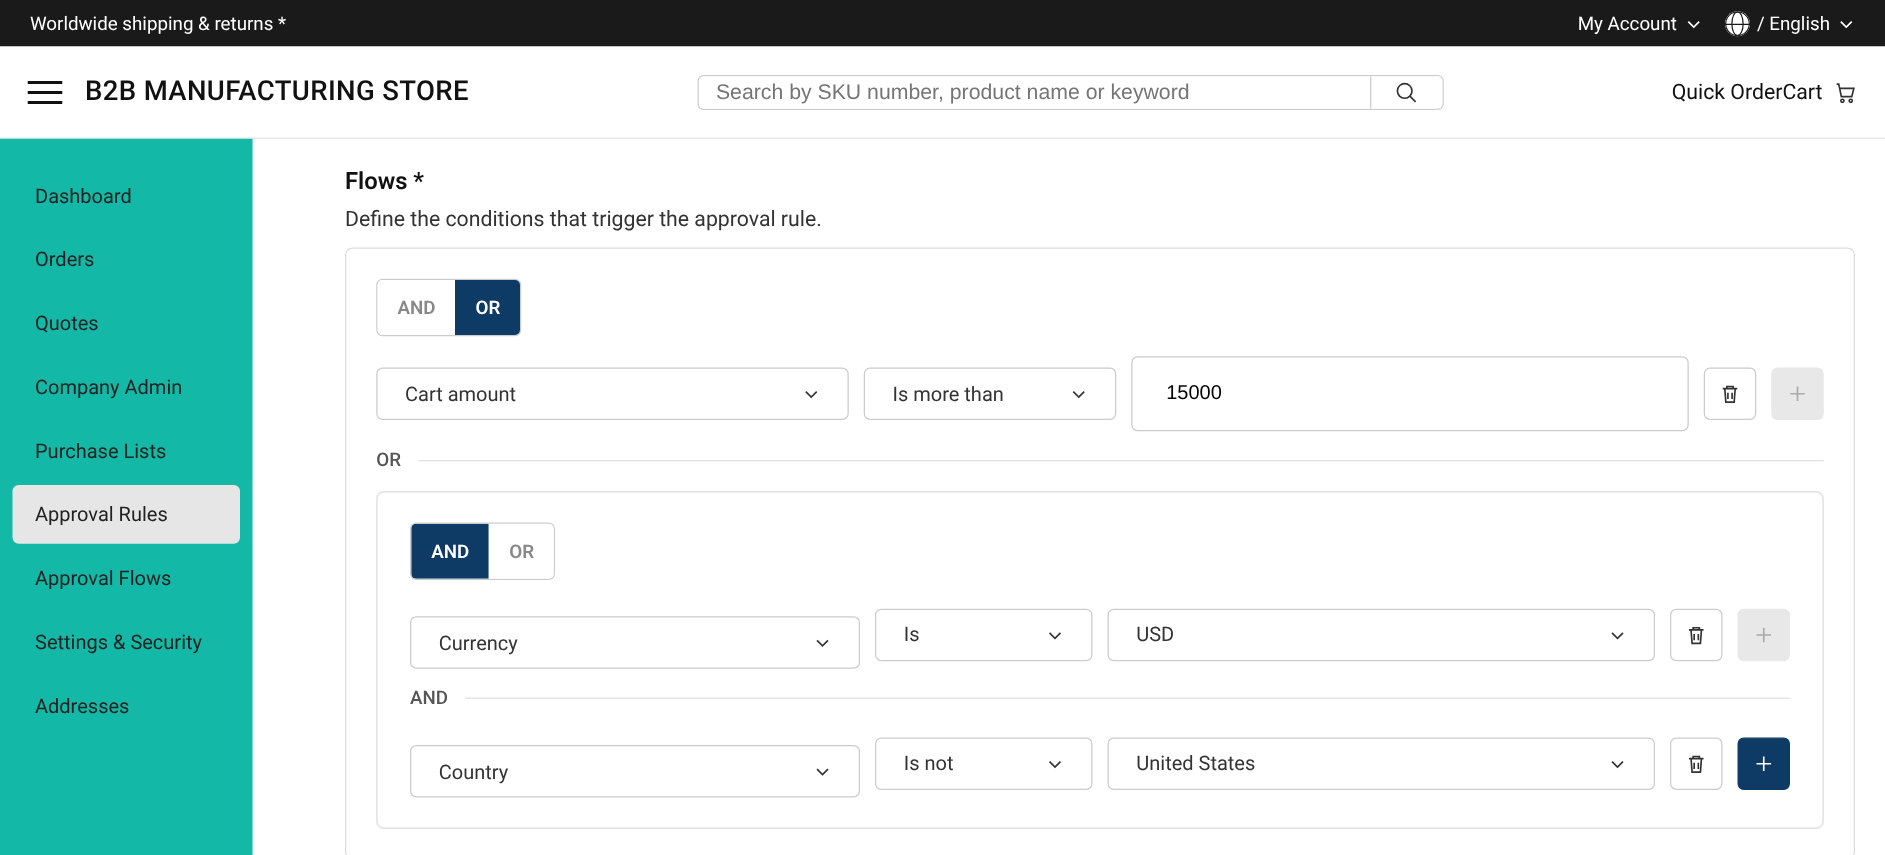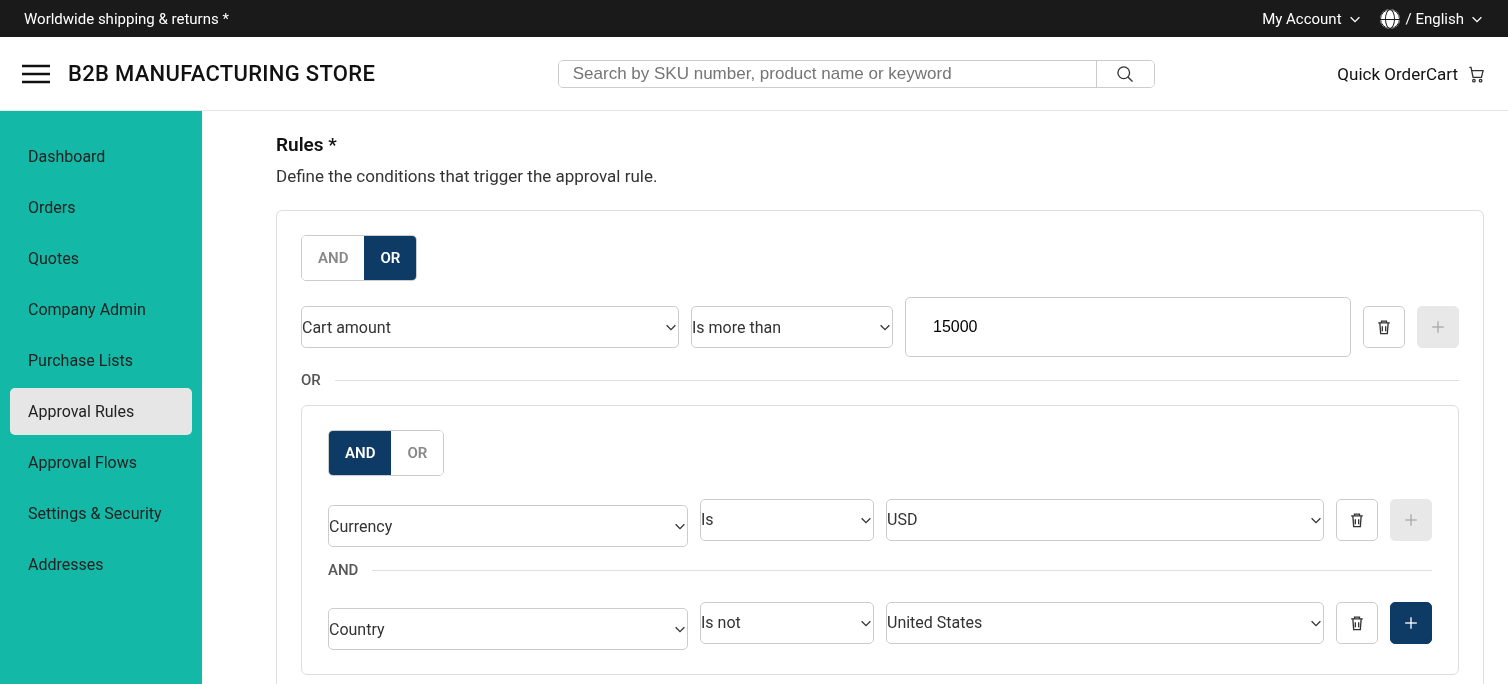--- a/index.html
+++ b/index.html
@@ -27,30 +27,30 @@
   .cart-link { display:flex; align-items:center; gap:8px; cursor:pointer;}
   
   
   .body { display:flex; }
   .sidebar { width: 202px; background:#14b8a6; padding: 22px 10px; min-height: 573px; display:flex; flex-direction:column; gap: 4px;}
   .side-item { padding: 14px 18px; border-radius: 5px; font-size:16px; cursor:pointer; color:#222;}
   .side-item.active { background:#e6e6e6; font-weight:400;}
   
   .main { flex:1; padding: 22px 24px 24px 74px; }
   .rule-title { font-size:19px; font-weight:600; margin-bottom: 10px;}
-  .rule-desc { font-size:17px; color:#333; margin-bottom: 24px;}
+  .rule-desc { font-size:17px; color:#333; margin-bottom: 12px;}
   
   .rule-box { border:1px solid #ddd; border-radius:6px; padding: 24px; }
   
   .toggle-group { display:inline-flex; border:1px solid #ccc; border-radius:5px; overflow:hidden; margin-bottom: 16px;}
   .toggle-btn { padding: 13px 16px; font-size:15px; font-weight:600; cursor:pointer; background:#fff; color:#888; min-width:52px; text-align:center;}
   .toggle-btn.active { background:#0d3b66; color:#fff; }
   
   .cond-row { display:flex; gap:12px; align-items:center; margin-bottom:0; }
-  .select, .text-input { height:42px; border:1px solid #ccc; border-radius:5px; padding: 0 0; display:flex; align-items:center; justify-content:space-between; background:#fff; font-size:16px; cursor:pointer; color:#333;}
+  .select, .text-input { height:42px; border:1px solid #ccc; border-radius:5px; padding: 0 22px; display:flex; align-items:center; justify-content:space-between; background:#fff; font-size:16px; cursor:pointer; color:#333;}
   .text-input-real { height:60px; border:1px solid #ccc; border-radius:5px; padding: 0 27px; font-size:16px; width:100%; outline:none;}
   .field-w { width: 378px; }
   .op-w { width: 202px; }
   .val-w { flex:1; }
   .op-w2 { width: 174px; }
   .icon-btn { width:42px; height:42px; border:1px solid #ccc; border-radius:5px; display:flex; align-items:center; justify-content:center; cursor:pointer; background:#fff; flex-shrink:0;}
   .icon-btn.disabled { background:#e8e8e8; border-color:#e8e8e8; cursor:default;}
   .icon-btn.primary { background:#0d3b66; border-color:#0d3b66; }
   .icon-btn.primary svg { stroke:#fff; }
   .icon-btn.disabled svg { stroke:#aaa; }
@@ -128,21 +128,21 @@
     <div class="side-item">Quotes</div>
     <div class="side-item">Company Admin</div>
     <div class="side-item">Purchase Lists</div>
     <div class="side-item active">Approval Rules</div>
     <div class="side-item">Approval Flows</div>
     <div class="side-item">Settings &amp; Security</div>
     <div class="side-item">Addresses</div>
   </div>
 
   <div class="main">
-    <div class="rule-title">Rules *</div>
+    <div class="rule-title">Flows *</div>
     <div class="rule-desc">Define the conditions that trigger the approval rule.</div>
 
     <div class="rule-box">
       
       
       <div class="toggle-group">
         <div class="toggle-btn">AND</div>
         <div class="toggle-btn active">OR</div>
       </div>
 

